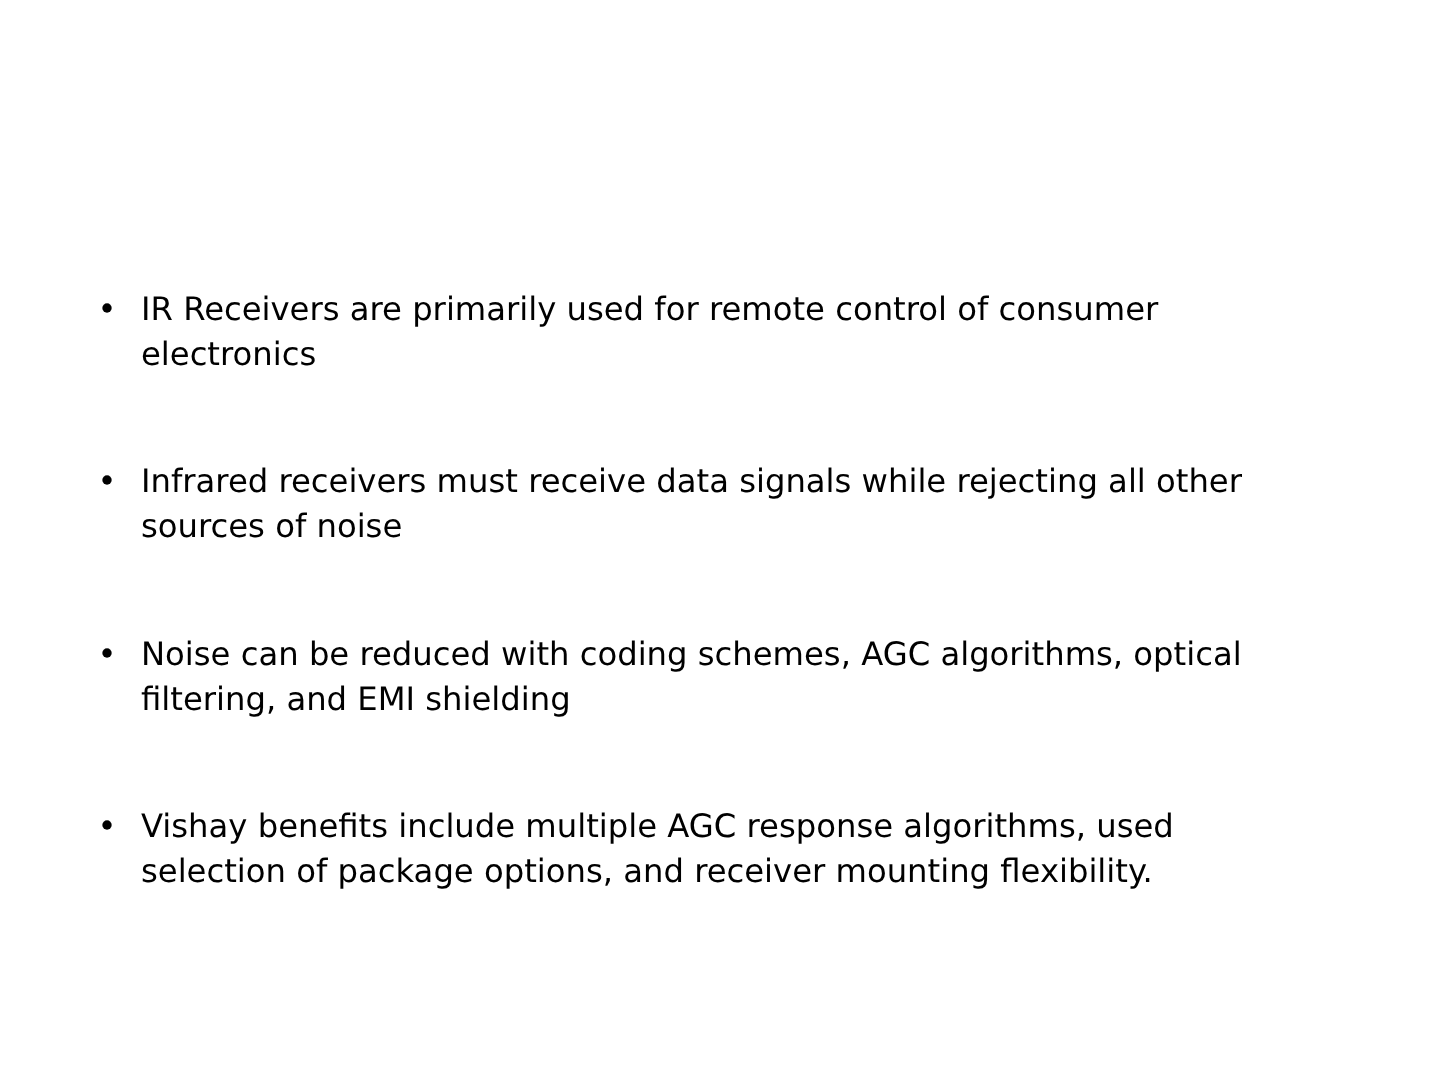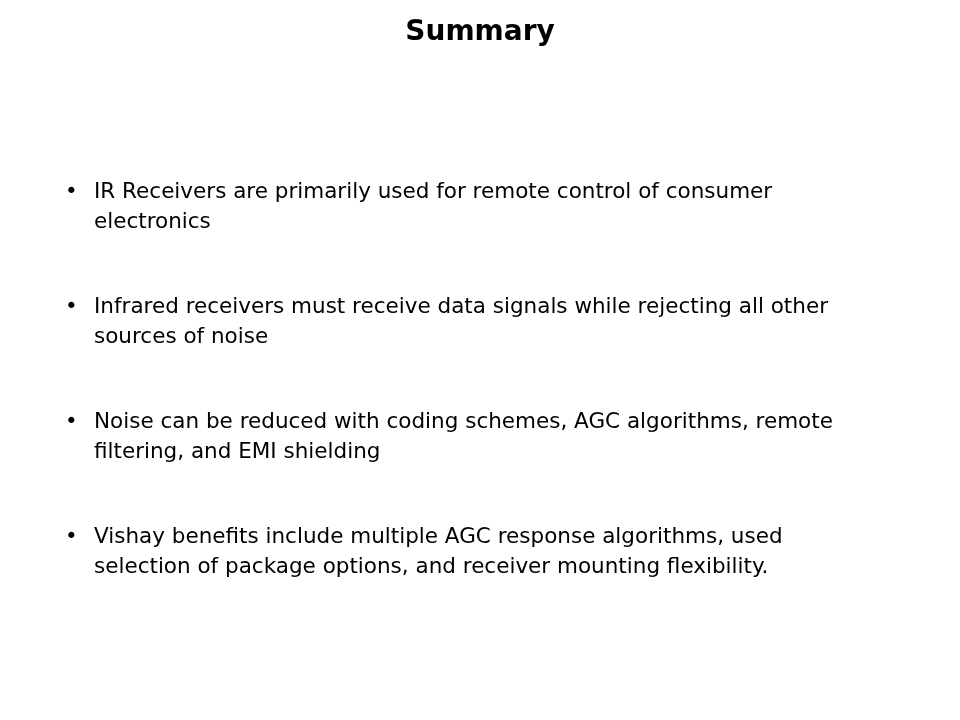--- a/index.html
+++ b/index.html
@@ -72,44 +72,44 @@
     top: 0;
     width: 20px;
     font-size: 21.5px;
     line-height: 30px;
     color: #000000;
     text-align: left;
   }
 
   .bullet-text {
     display: block;
+    margin-top: 16px;
   }
 </style>
 </head>
 <body>
 
 <div class="slide">
 
-  <div class="slide-title">Summary</div>
 
   <ul class="body-list">
 
     <li class="bullet-item">
       <span class="bullet-marker">•</span>
       <span class="bullet-text">IR Receivers are primarily used for remote control of consumer electronics</span>
     </li>
 
     <li class="bullet-item">
       <span class="bullet-marker">•</span>
       <span class="bullet-text">Infrared receivers must receive data signals while rejecting all other sources of noise</span>
     </li>
 
     <li class="bullet-item">
       <span class="bullet-marker">•</span>
-      <span class="bullet-text">Noise can be reduced with coding schemes, AGC algorithms, remote filtering, and EMI shielding</span>
+      <span class="bullet-text">Noise can be reduced with coding schemes, AGC algorithms, optical filtering, and EMI shielding</span>
     </li>
 
     <li class="bullet-item">
       <span class="bullet-marker">•</span>
       <span class="bullet-text">Vishay benefits include multiple AGC response algorithms, used selection of package options, and receiver mounting flexibility.</span>
     </li>
 
   </ul>
 
 </div>

